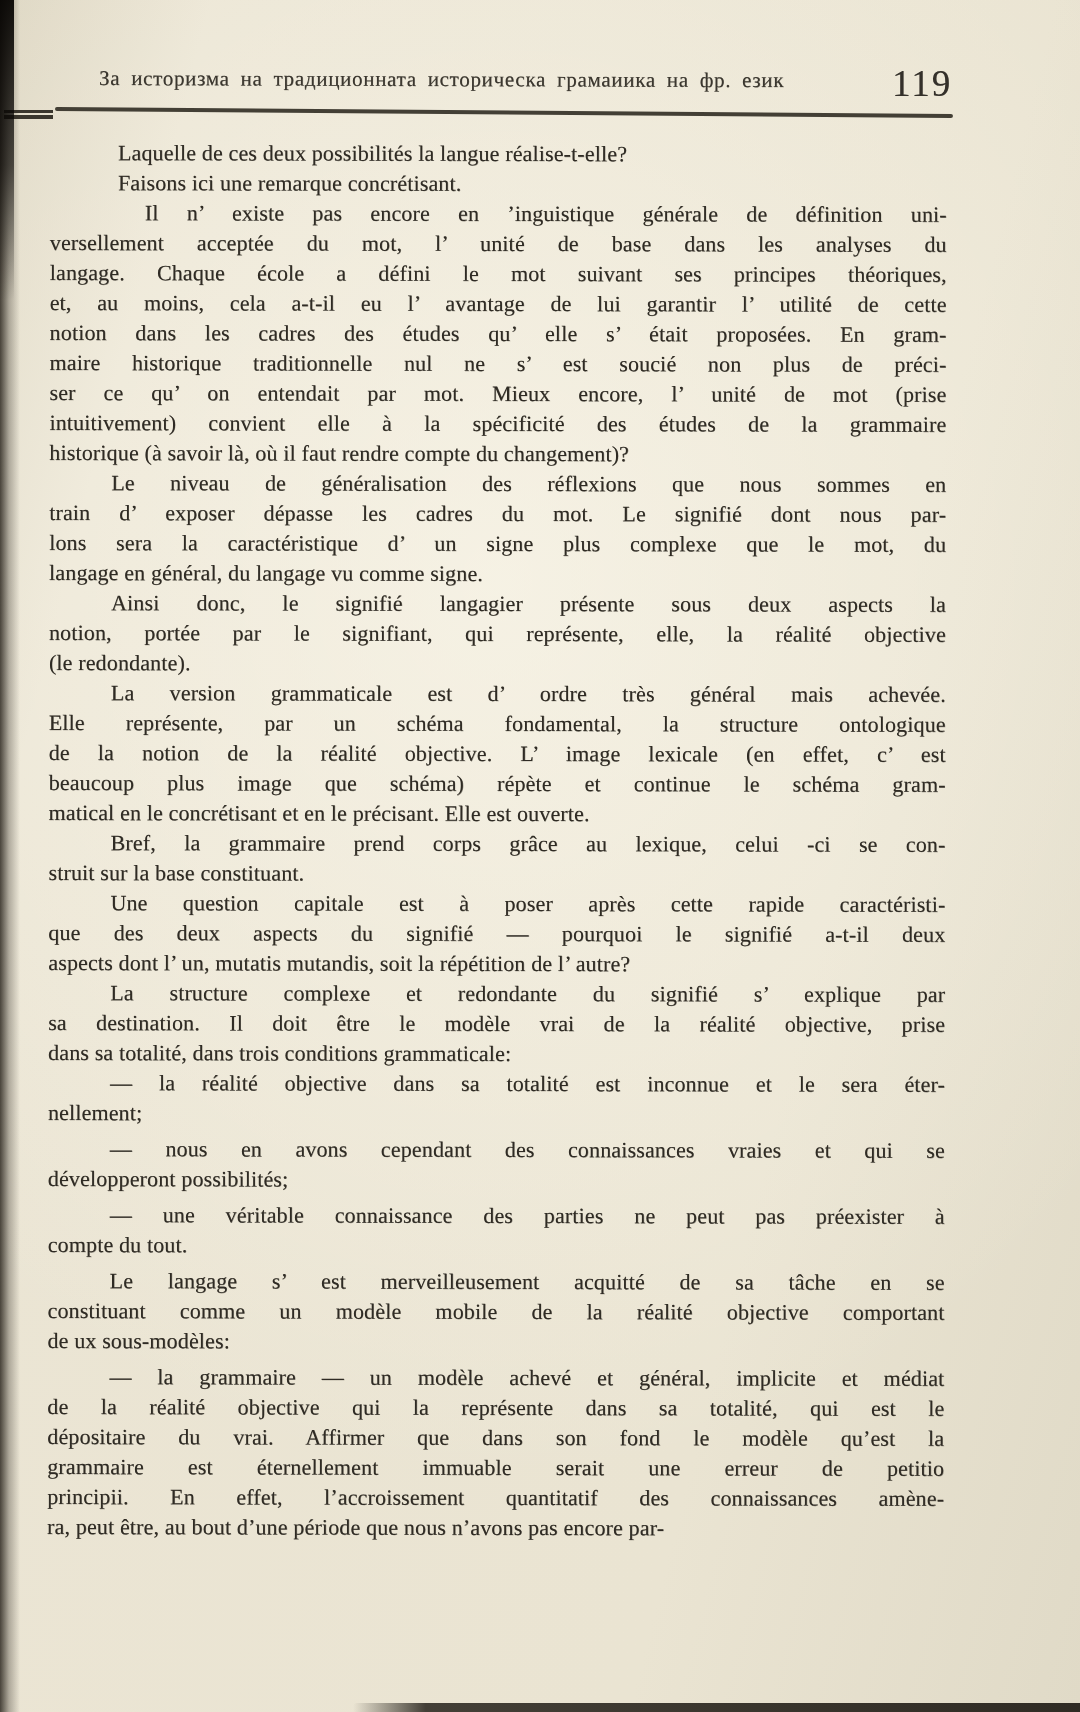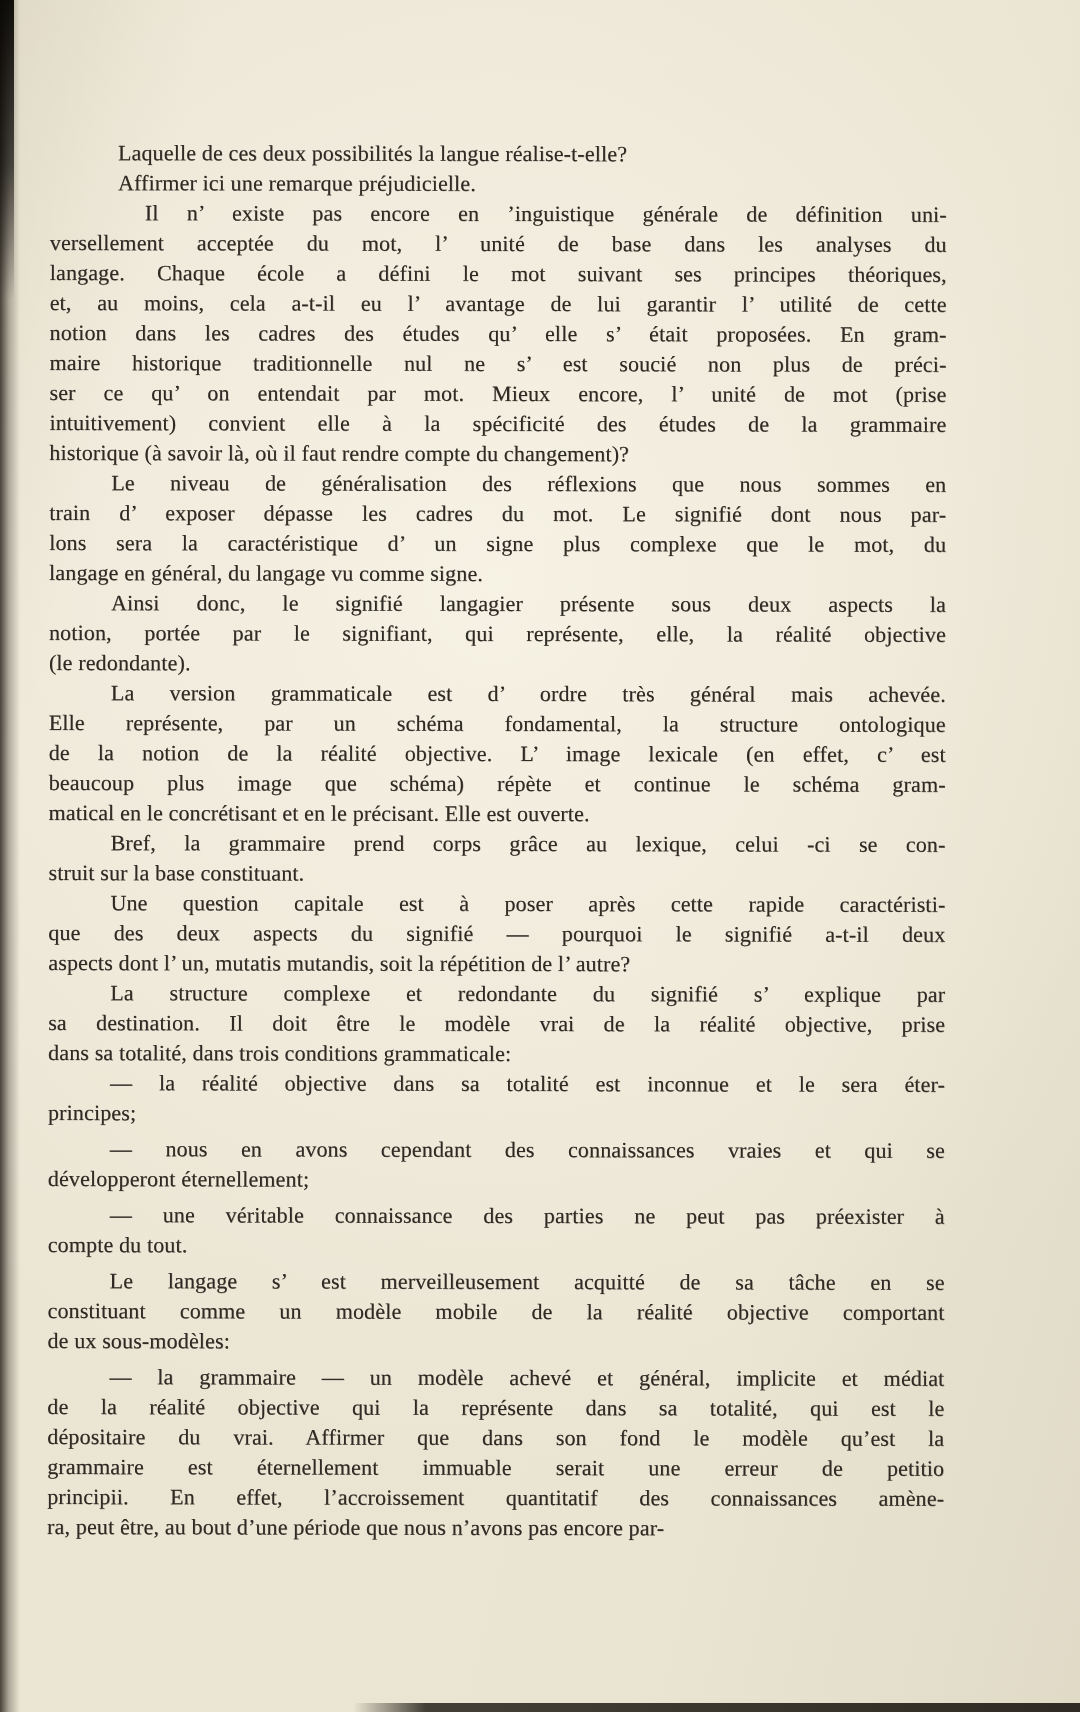--- a/index.html
+++ b/index.html
@@ -92,27 +92,33 @@
   .para:nth-of-type(11),
   .para:nth-of-type(12),
   .para:nth-of-type(13),
   .para:nth-of-type(14) { margin-top: 6px; }
 </style>
 </head>
 <body>
 
 <div class="paper">
 
+  <div class="running-head">
+    <div class="title">За историзма на традиционната историческа грамаиика на фр. език</div>
+    <div class="pageno">119</div>
+    <div class="rule-left"></div>
+    <div class="rule-main"></div>
+  </div>
 
   <div class="page-body">
       <div class="para">
         <div class="line first last"><span>Laquelle de ces deux possibilités la langue réalise-t-elle?</span></div>
       </div>
       <div class="para">
-        <div class="line first last"><span>Affirmer ici une remarque préjudicielle.</span></div>
+        <div class="line first last"><span>Faisons ici une remarque concrétisant.</span></div>
       </div>
       <div class="para">
         <div class="line first"><span>Il n’ existe pas encore en ’inguistique générale de définition uni-</span></div>
         <div class="line"><span>versellement acceptée du mot, l’ unité de base dans les analyses du</span></div>
         <div class="line"><span>langage. Chaque école a défini le mot suivant ses principes théoriques,</span></div>
         <div class="line"><span>et, au moins, cela a-t-il eu l’ avantage de lui garantir l’ utilité de cette</span></div>
         <div class="line"><span>notion dans les cadres des études qu’ elle s’ était proposées. En gram-</span></div>
         <div class="line"><span>maire historique traditionnelle nul ne s’ est soucié non plus de préci-</span></div>
         <div class="line"><span>ser ce qu’ on entendait par mot. Mieux encore, l’ unité de mot (prise</span></div>
         <div class="line"><span>intuitivement) convient elle à la spécificité des études de la grammaire</span></div>
@@ -145,25 +151,25 @@
         <div class="line"><span>que des deux aspects du signifié — pourquoi le signifié a-t-il deux</span></div>
         <div class="line last"><span>aspects dont l’ un, mutatis mutandis, soit la répétition de l’ autre?</span></div>
       </div>
       <div class="para">
         <div class="line first"><span>La structure complexe et redondante du signifié s’ explique par</span></div>
         <div class="line"><span>sa destination. Il doit être le modèle vrai de la réalité objective, prise</span></div>
         <div class="line last"><span>dans sa totalité, dans trois conditions grammaticale:</span></div>
       </div>
       <div class="para">
         <div class="line first"><span>— la réalité objective dans sa totalité est inconnue et le sera éter-</span></div>
-        <div class="line last"><span>principes;</span></div>
+        <div class="line last"><span>nellement;</span></div>
       </div>
       <div class="para">
         <div class="line first"><span>— nous en avons cependant des connaissances vraies et qui se</span></div>
-        <div class="line last"><span>développeront éternellement;</span></div>
+        <div class="line last"><span>développeront possibilités;</span></div>
       </div>
       <div class="para">
         <div class="line first"><span>— une véritable connaissance des parties ne peut pas préexister à</span></div>
         <div class="line last"><span>compte du tout.</span></div>
       </div>
       <div class="para">
         <div class="line first"><span>Le langage s’ est merveilleusement acquitté de sa tâche en se</span></div>
         <div class="line"><span>constituant comme un modèle mobile de la réalité objective comportant</span></div>
         <div class="line last"><span>de ux sous-modèles:</span></div>
       </div>

